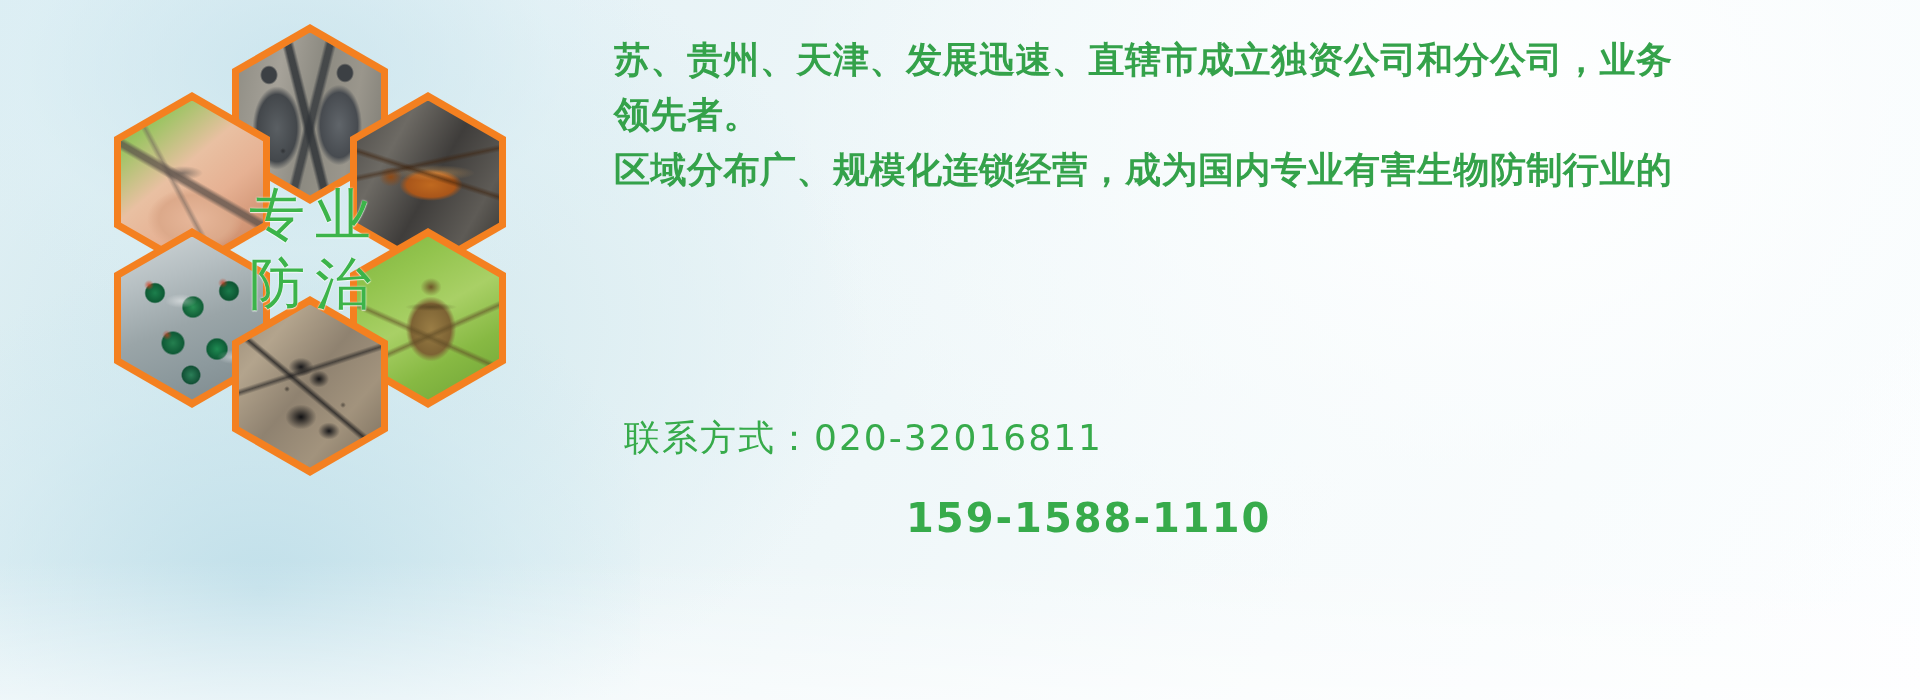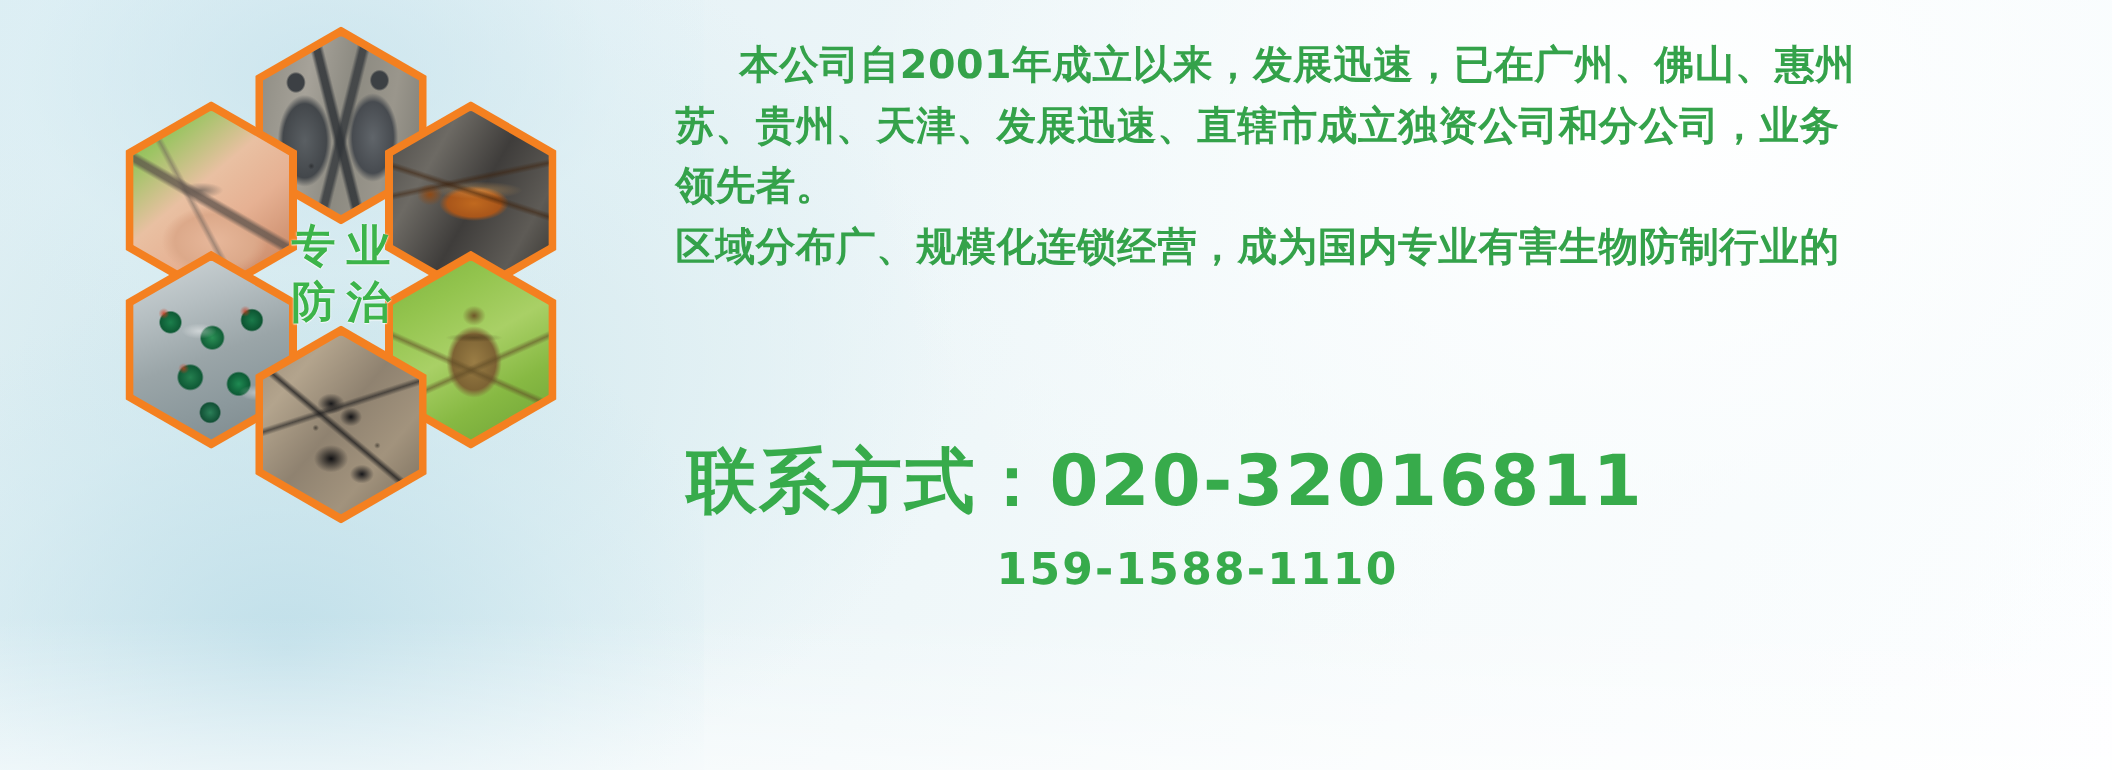--- a/index.html
+++ b/index.html
@@ -75,22 +75,22 @@
   #hex-center {
     background:transparent;
     clip-path:none; -webkit-clip-path:none;
     width:156px; height:180px;
     flex-direction:column;
     gap:6px;
     z-index:5;
   }
   #hex-center .label-line {
     color:#3cb44a;
-    font-size:40px;
-    font-weight:700;
+    font-size:56px;
+    font-weight:400;
     letter-spacing:10px;
     text-indent:10px;
     line-height:1.12;
     text-shadow:0 0 2px rgba(255,255,255,.9), 0 1px 1px rgba(255,255,255,.7);
     white-space:nowrap;
     text-align:right;
   }
 
   
   
@@ -209,22 +209,22 @@
   }
   .copy-line.indent { padding-left:58px; }
 
   #contact-block {
     position:absolute;
     left:614px; top:398px;
     width:1290px;
   }
   #contact-line-1 {
     color:#37ab4b;
-    font-size:64px;
-    font-weight:700;
+    font-size:36px;
+    font-weight:400;
     line-height:80px;
     letter-spacing:2px;
     padding-left:10px;
     white-space:nowrap;
   }
   #contact-line-2 {
     color:#37ab4b;
     font-size:40px;
     font-weight:600;
     line-height:80px;
@@ -280,21 +280,20 @@
     </div>
 
     <div class="hex" id="hex-center">
       <div class="label-line">专业</div>
       <div class="label-line">防治</div>
     </div>
 
   </div>
 
   <div id="copy-block">
-    <div class="copy-line indent">本公司自2001年成立以来，发展迅速，已在广州、佛山、惠州</div>
     <div class="copy-line">苏、贵州、天津、发展迅速、直辖市成立独资公司和分公司，业务</div>
     <div class="copy-line">领先者。</div>
     <div class="copy-line">区域分布广、规模化连锁经营，成为国内专业有害生物防制行业的</div>
   </div>
 
   <div id="contact-block">
     <div id="contact-line-1">联系方式：020-32016811</div>
     <div id="contact-line-2">159-1588-1110</div>
   </div>
 

